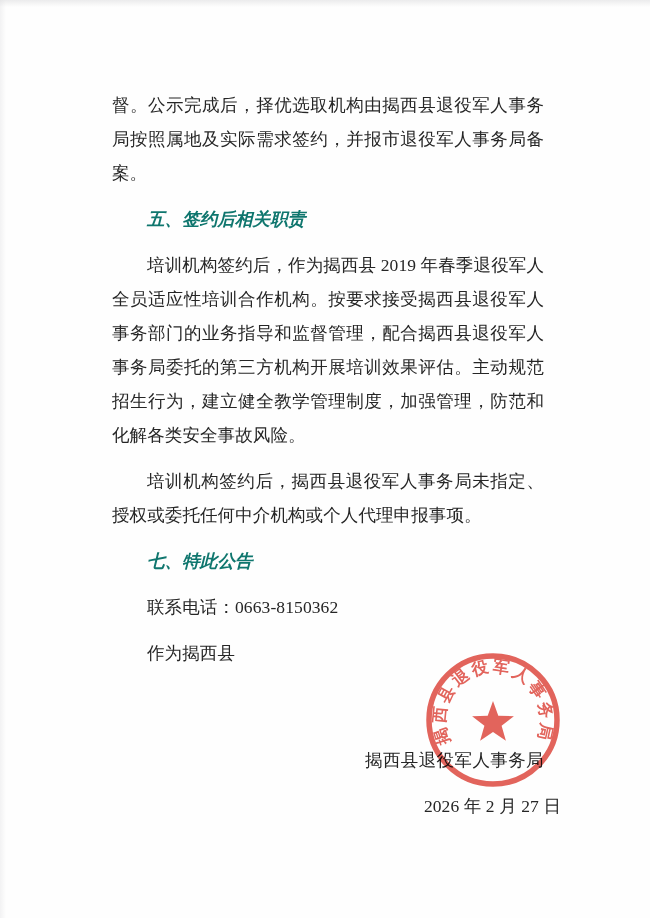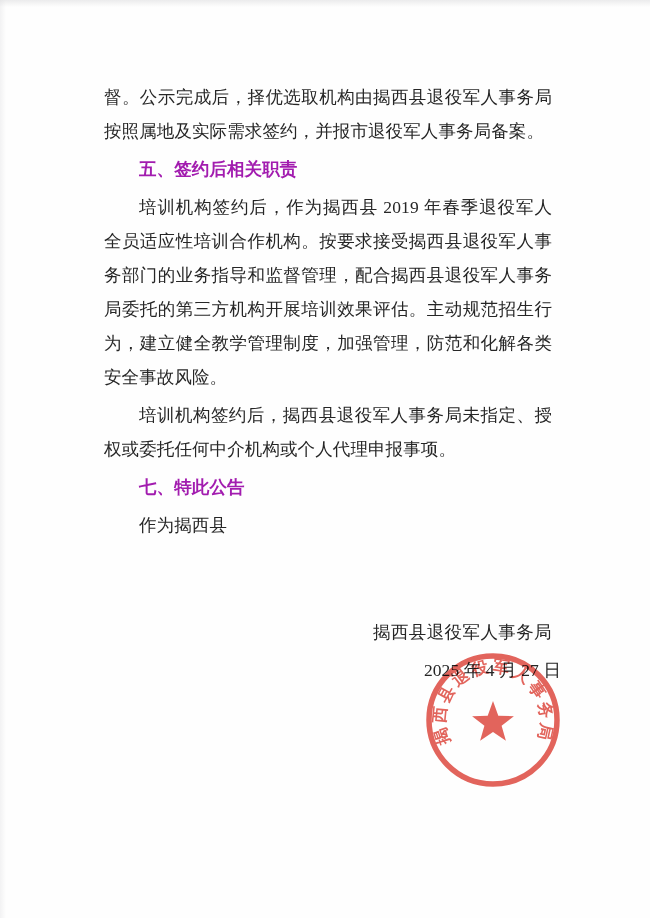--- a/index.html
+++ b/index.html
@@ -28,29 +28,30 @@
   }
   .content {
     position: absolute;
     left: 100px;
     top: 76px;
     width: 456px;
     font-size: 17.5px;
     line-height: 34px;
     letter-spacing: 0.1px;
   }
-  .content p { margin: 4px; }
+  .content p { margin: 12px; }
   .para {
     text-align: justify;
   }
   .indent { text-indent: 2em; }
   .heading {
     font-weight: 700;
-    color: #a21caf;
+    color: #0f766e;
     text-indent: 2em;
+    font-style: italic;
   }
   .signature {
     margin-top: 73px;
     text-align: right;
   }
   .signature .org { letter-spacing: 0.4px; }
   .signature .date { margin-right: -5px; }
   .seal {
     position: absolute;
     left: 408px;
@@ -73,25 +74,26 @@
 
   <div class="content">
     <p class="para">督。公示完成后，择优选取机构由揭西县退役军人事务局按照属地及实际需求签约，并报市退役军人事务局备案。</p>
 
     <p class="heading">五、签约后相关职责</p>
     <p class="para indent">培训机构签约后，作为揭西县 2019 年春季退役军人全员适应性培训合作机构。按要求接受揭西县退役军人事务部门的业务指导和监督管理，配合揭西县退役军人事务局委托的第三方机构开展培训效果评估。主动规范招生行为，建立健全教学管理制度，加强管理，防范和化解各类安全事故风险。</p>
 
     <p class="para indent">培训机构签约后，揭西县退役军人事务局未指定、授权或委托任何中介机构或个人代理申报事项。</p>
 
     <p class="heading">七、特此公告</p>
+    <p class="indent">联系电话：0663-8150362</p>
     <p class="indent">作为揭西县</p>
 
     <div class="signature">
       <p class="org">揭西县退役军人事务局</p>
-      <p class="date">2025 年 4 月 27 日</p>
+      <p class="date">2026 年 2 月 27 日</p>
     </div>
   </div>
 
   <svg class="seal" viewBox="-85 -85 170 170" xmlns="http://www.w3.org/2000/svg">
     <circle r="64" fill="none" stroke-width="5.5" stroke="#dd4238"></circle>
     <polygon points="0,-19 5.3,-4.3 20.9,-3.8 8.6,5.8 12.9,20.8 0,12 -12.9,20.8 -8.6,5.8 -20.9,-3.8 -5.3,-4.3" fill="#dd4238"></polygon>
     <path id="sealArc" d="M -41.6,24 A 48,48 0 1 1 41.6,24" fill="none"></path>
     <text font-size="16.5" fill="#dd4238">
       <textPath href="#sealArc" startOffset="2" textLength="192" lengthAdjust="spacing">揭西县退役军人事务局</textPath>
     </text>

